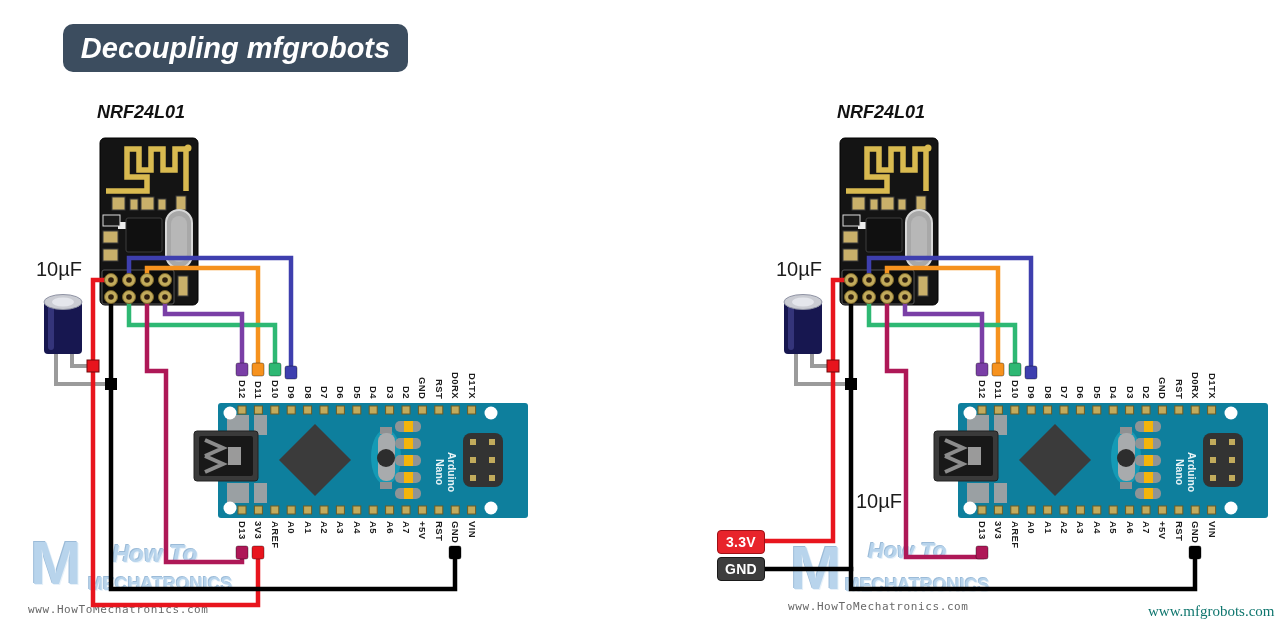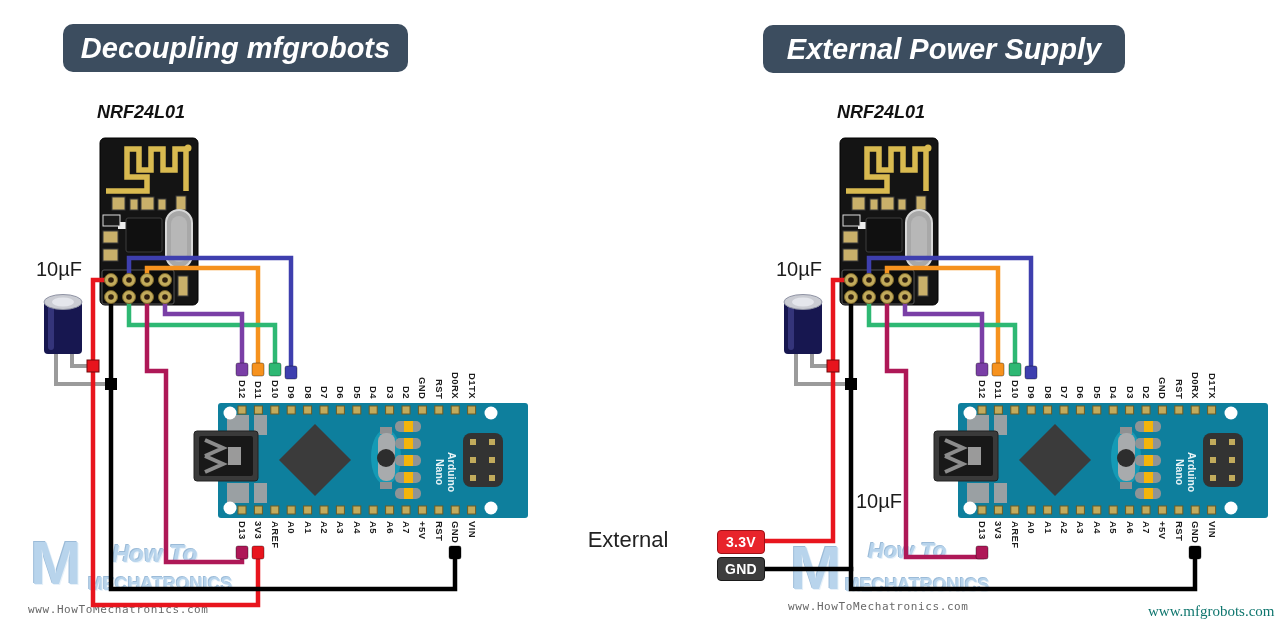--- a/index.html
+++ b/index.html
@@ -262,31 +262,29 @@
       <rect x="976" y="363" width="12" height="13" rx="2" fill="var(--wire_purple)"></rect>
       <rect x="992" y="363" width="12" height="13" rx="2" fill="var(--wire_orange)"></rect>
       <rect x="1009" y="363" width="12" height="13" rx="2" fill="var(--wire_green)"></rect>
       <rect x="1025" y="366" width="12" height="13" rx="2" fill="var(--wire_blue)"></rect>
       <rect x="976" y="546" width="12" height="13" rx="2" fill="var(--wire_maroon)"></rect>
       <rect x="1189" y="546" width="12" height="13" rx="2" fill="var(--wire_black)"></rect>
     </g>
   </svg>
 
   <div class="badge" style="left:63px;top:24px;width:345px;">Decoupling mfgrobots</div>
-  <div class="badge" style="left:763px;top:25px;width:362px;">External Power Supply</div>
 
   <div class="nrf-label" style="left:97px;top:102px;">NRF24L01</div>
   <div class="nrf-label" style="left:837px;top:102px;">NRF24L01</div>
 
   <div class="cap-label" style="left:36px;top:258px;">10µF</div>
   <div class="cap-label" style="left:776px;top:258px;">10µF</div>
   <div class="cap-label" style="left:856px;top:490px;">10µF</div>
 
   <div class="supply-text">
-    <div>External</div>
   </div>
   <div class="supply-badge supply-pos">3.3V</div>
   <div class="supply-badge supply-neg">GND</div>
 
   <div class="board-name" style="left:434px;top:426px;">
     <span>Arduino</span>
     <span>Nano</span>
   </div>
   <div class="board-name" style="left:1174px;top:426px;">
     <span>Arduino</span>

